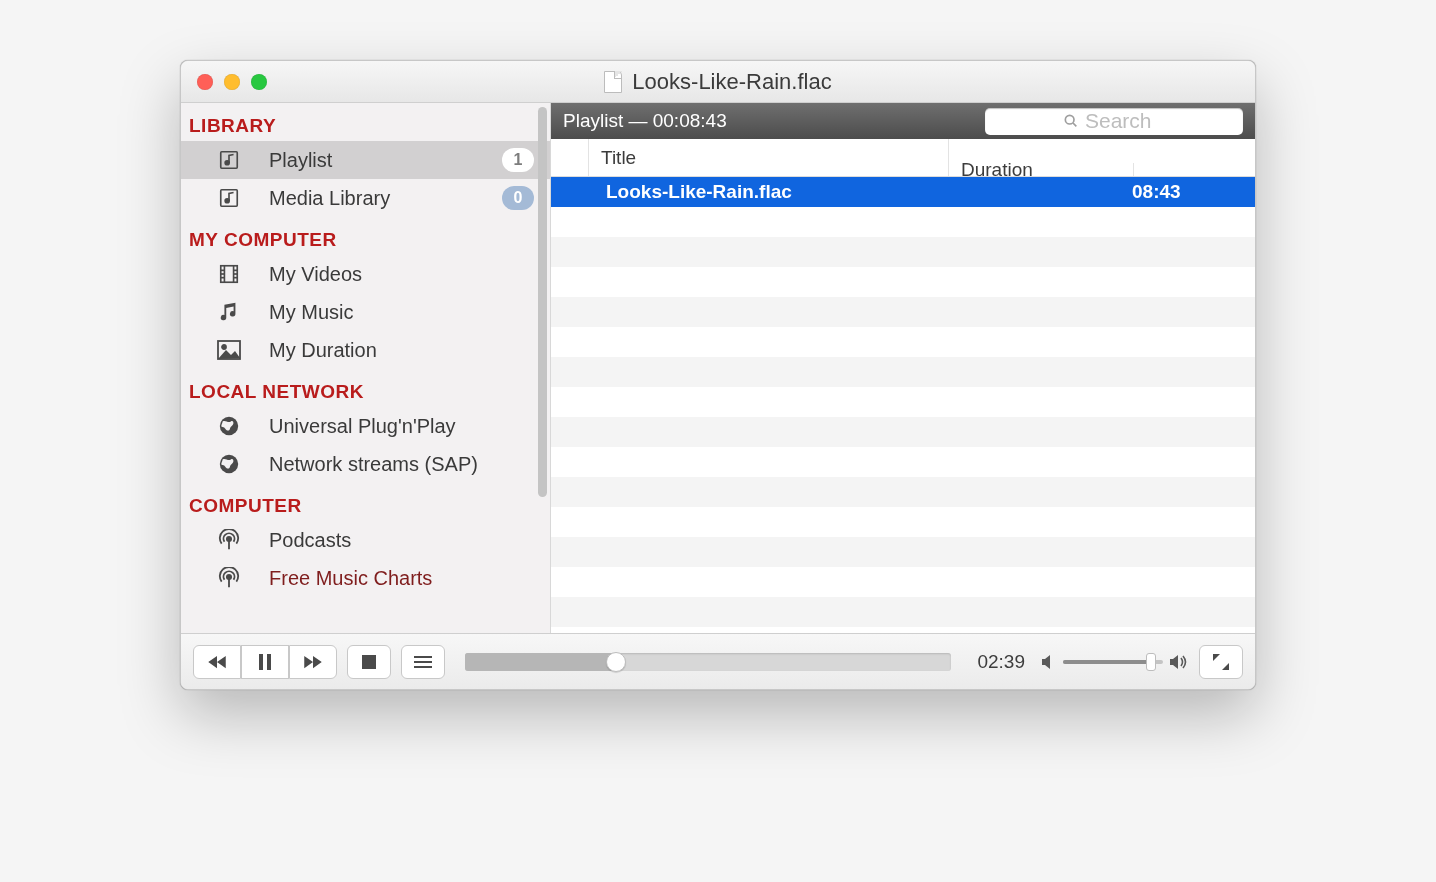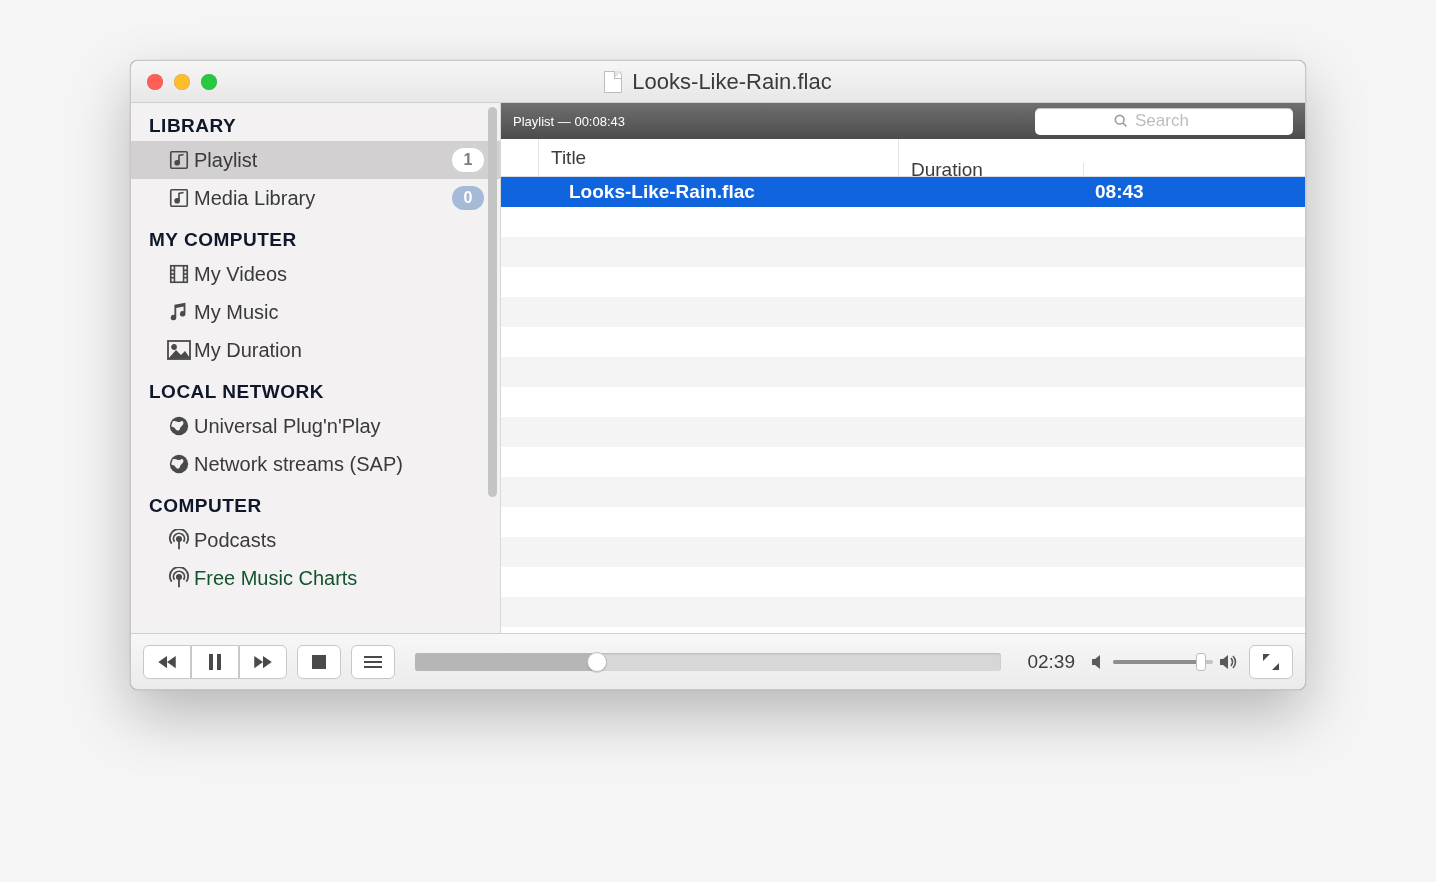--- a/index.html
+++ b/index.html
@@ -5,21 +5,21 @@
   * { box-sizing: border-box; margin: 0; padding: 0; }
   body {
     font-family: -apple-system, "Helvetica Neue", Helvetica, Arial, sans-serif;
     background: #f5f5f5;
     display: flex;
     align-items: flex-start;
     justify-content: center;
     padding: 60px 0 120px;
   }
   .window {
-    width: 1176px;
+    width: 1076px;
     background: #ececec;
     border-radius: 8px;
     box-shadow: 0 25px 60px rgba(0,0,0,0.25), 0 0 1px rgba(0,0,0,0.4);
     overflow: hidden;
     border: 1px solid #c7c7c7;
   }
   .titlebar {
     height: 42px;
     background: linear-gradient(#f6f6f6, #e7e7e7);
     border-bottom: 1px solid #cfcfcf;
@@ -51,57 +51,57 @@
     width: 370px;
     background:#f3f1f2;
     border-right:1px solid #d8d8d8;
     overflow:hidden;
     position:relative;
   }
   .sb-scroll {
     position:absolute; top:4px; right:3px; width:9px; height:390px; background:#c4c4c4; border-radius:5px;
   }
   .sb-section {
-    color:#0f172a; font-weight:700; font-size:19px; letter-spacing:0.5px;
-    padding: 12px 16px 4px 18px;
+    color:#b91c1c; font-weight:700; font-size:19px; letter-spacing:0.5px;
+    padding: 12px 16px 4px 8px;
   }
   .sb-item {
-    display:flex; align-items:center; gap:3px;
+    display:flex; align-items:center; gap:28px;
     padding: 7px 16px 7px 36px;
     font-size:20px; color:#3a3a3a;
     cursor:pointer;
     position:relative;
   }
   .sb-item.selected { background:#d2d0d1; }
   .sb-item .label { flex:1; white-space:nowrap; overflow:hidden; text-overflow:ellipsis;}
   .badge {
     min-width:32px; height:24px; border-radius:12px; display:flex; align-items:center; justify-content:center;
     font-size:16px; font-weight:600;
   }
   .badge-white { background:#ffffff; color:#7d7d7d; }
   .badge-blue  { background:#a4bad6; color:#fff; }
   .icon { width:24px; height:24px; display:flex; align-items:center; justify-content:center; color:#4a4a4a; flex-shrink:0;}
   svg { display:block; }
-  .sb-item.truncated { color:#14532d; }
+  .sb-item.truncated { color:#7f1d1d; }
 
   .main {
     flex:1; display:flex; flex-direction:column; min-width:0;
   }
   .playlist-bar {
     height:36px; background: linear-gradient(#6f6f6f,#4c4c4c);
     display:flex; align-items:center; padding:0 12px; gap:12px;
   }
-  .playlist-bar .pl-title { color:#fff; font-size:13px; }
+  .playlist-bar .pl-title { color:#fff; font-size:19px; }
   .search {
     margin-left:auto;
     background:#fff; height:27px; width:258px; border-radius:5px;
     display:flex; align-items:center; justify-content:center; gap:6px;
     color:#b5b5b5; box-shadow: inset 0 1px 1px rgba(0,0,0,0.25);
   }
-  .search input { border:none; outline:none; font-size:17px; color:#444; width:80px; background:transparent;}
+  .search input { border:none; outline:none; font-size:21px; color:#444; width:80px; background:transparent;}
   .search input::placeholder { color:#bdbdbd; }
   .search svg { color:#9e9e9e; }
 
   .table-head {
     height:38px; display:flex; border-bottom:1px solid #dcdcdc; background:#fff;
     font-size:19px; color:#3c3c3c;
   }
   .th { display:flex; align-items:center; padding:0 12px; border-right:1px solid #e3e3e3;}
   .col-handle { width:38px; border-right:1px solid #e3e3e3;}
   .col-title { flex: 0 0 360px; }

